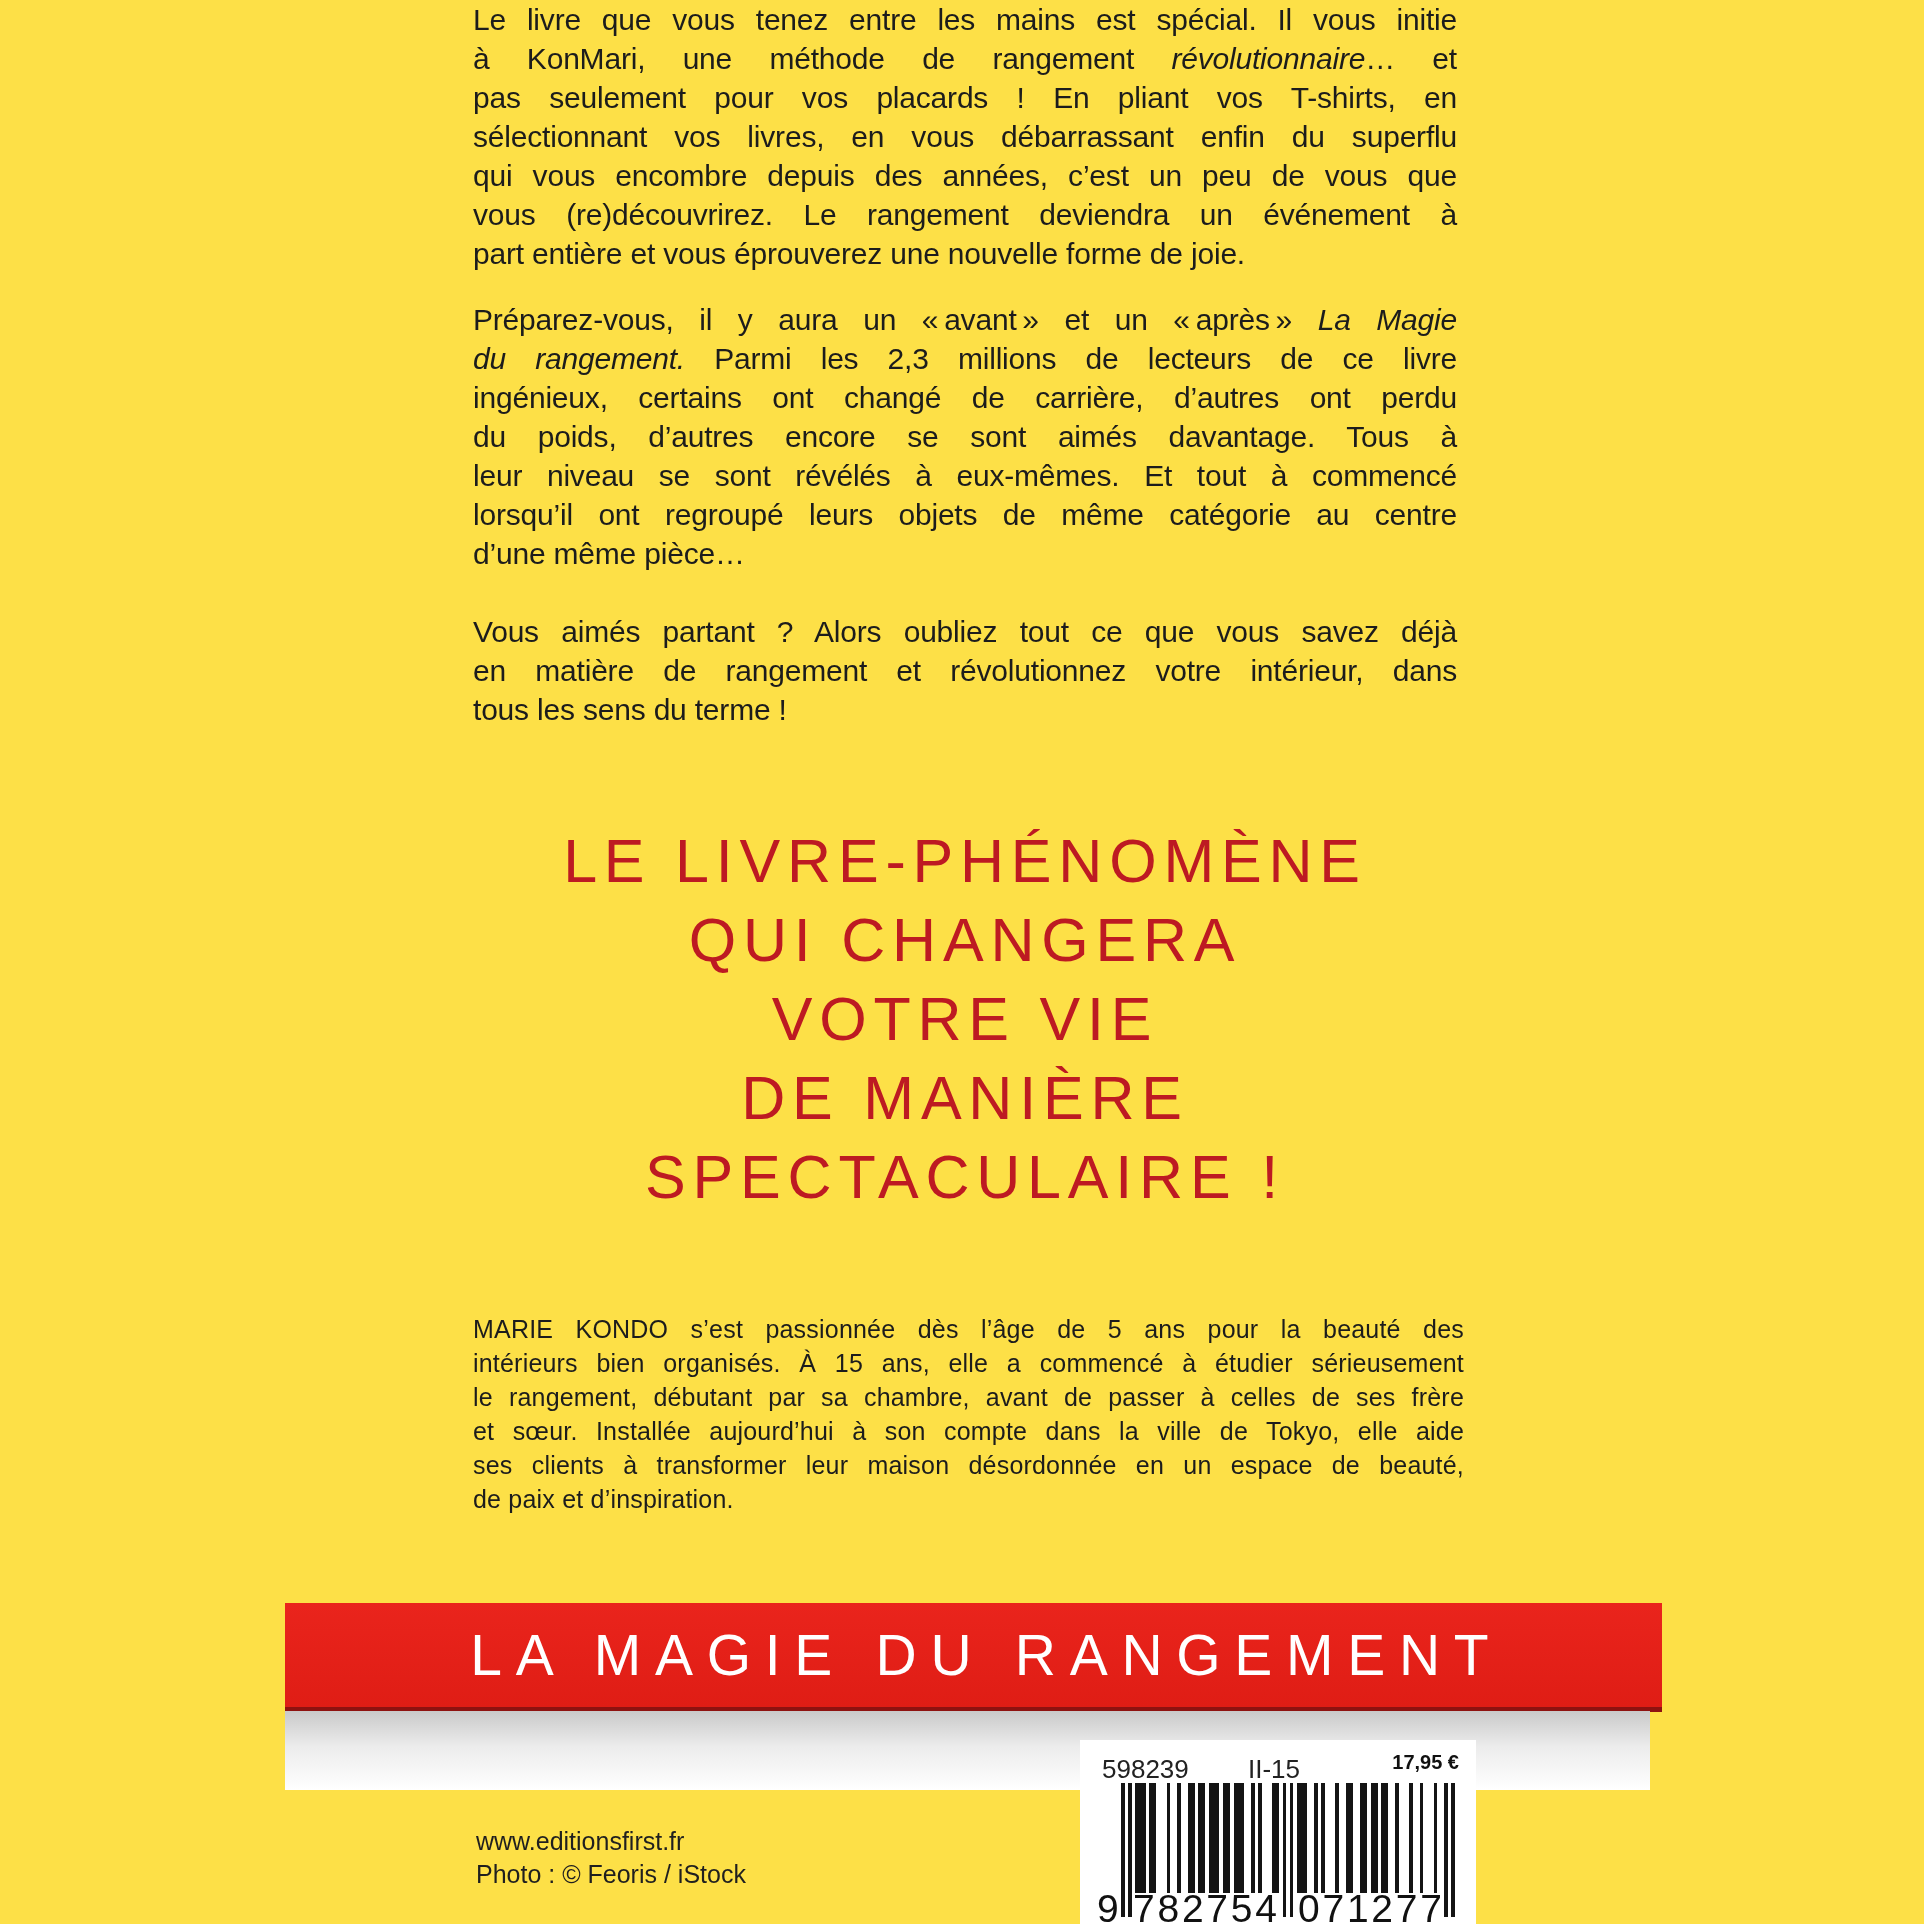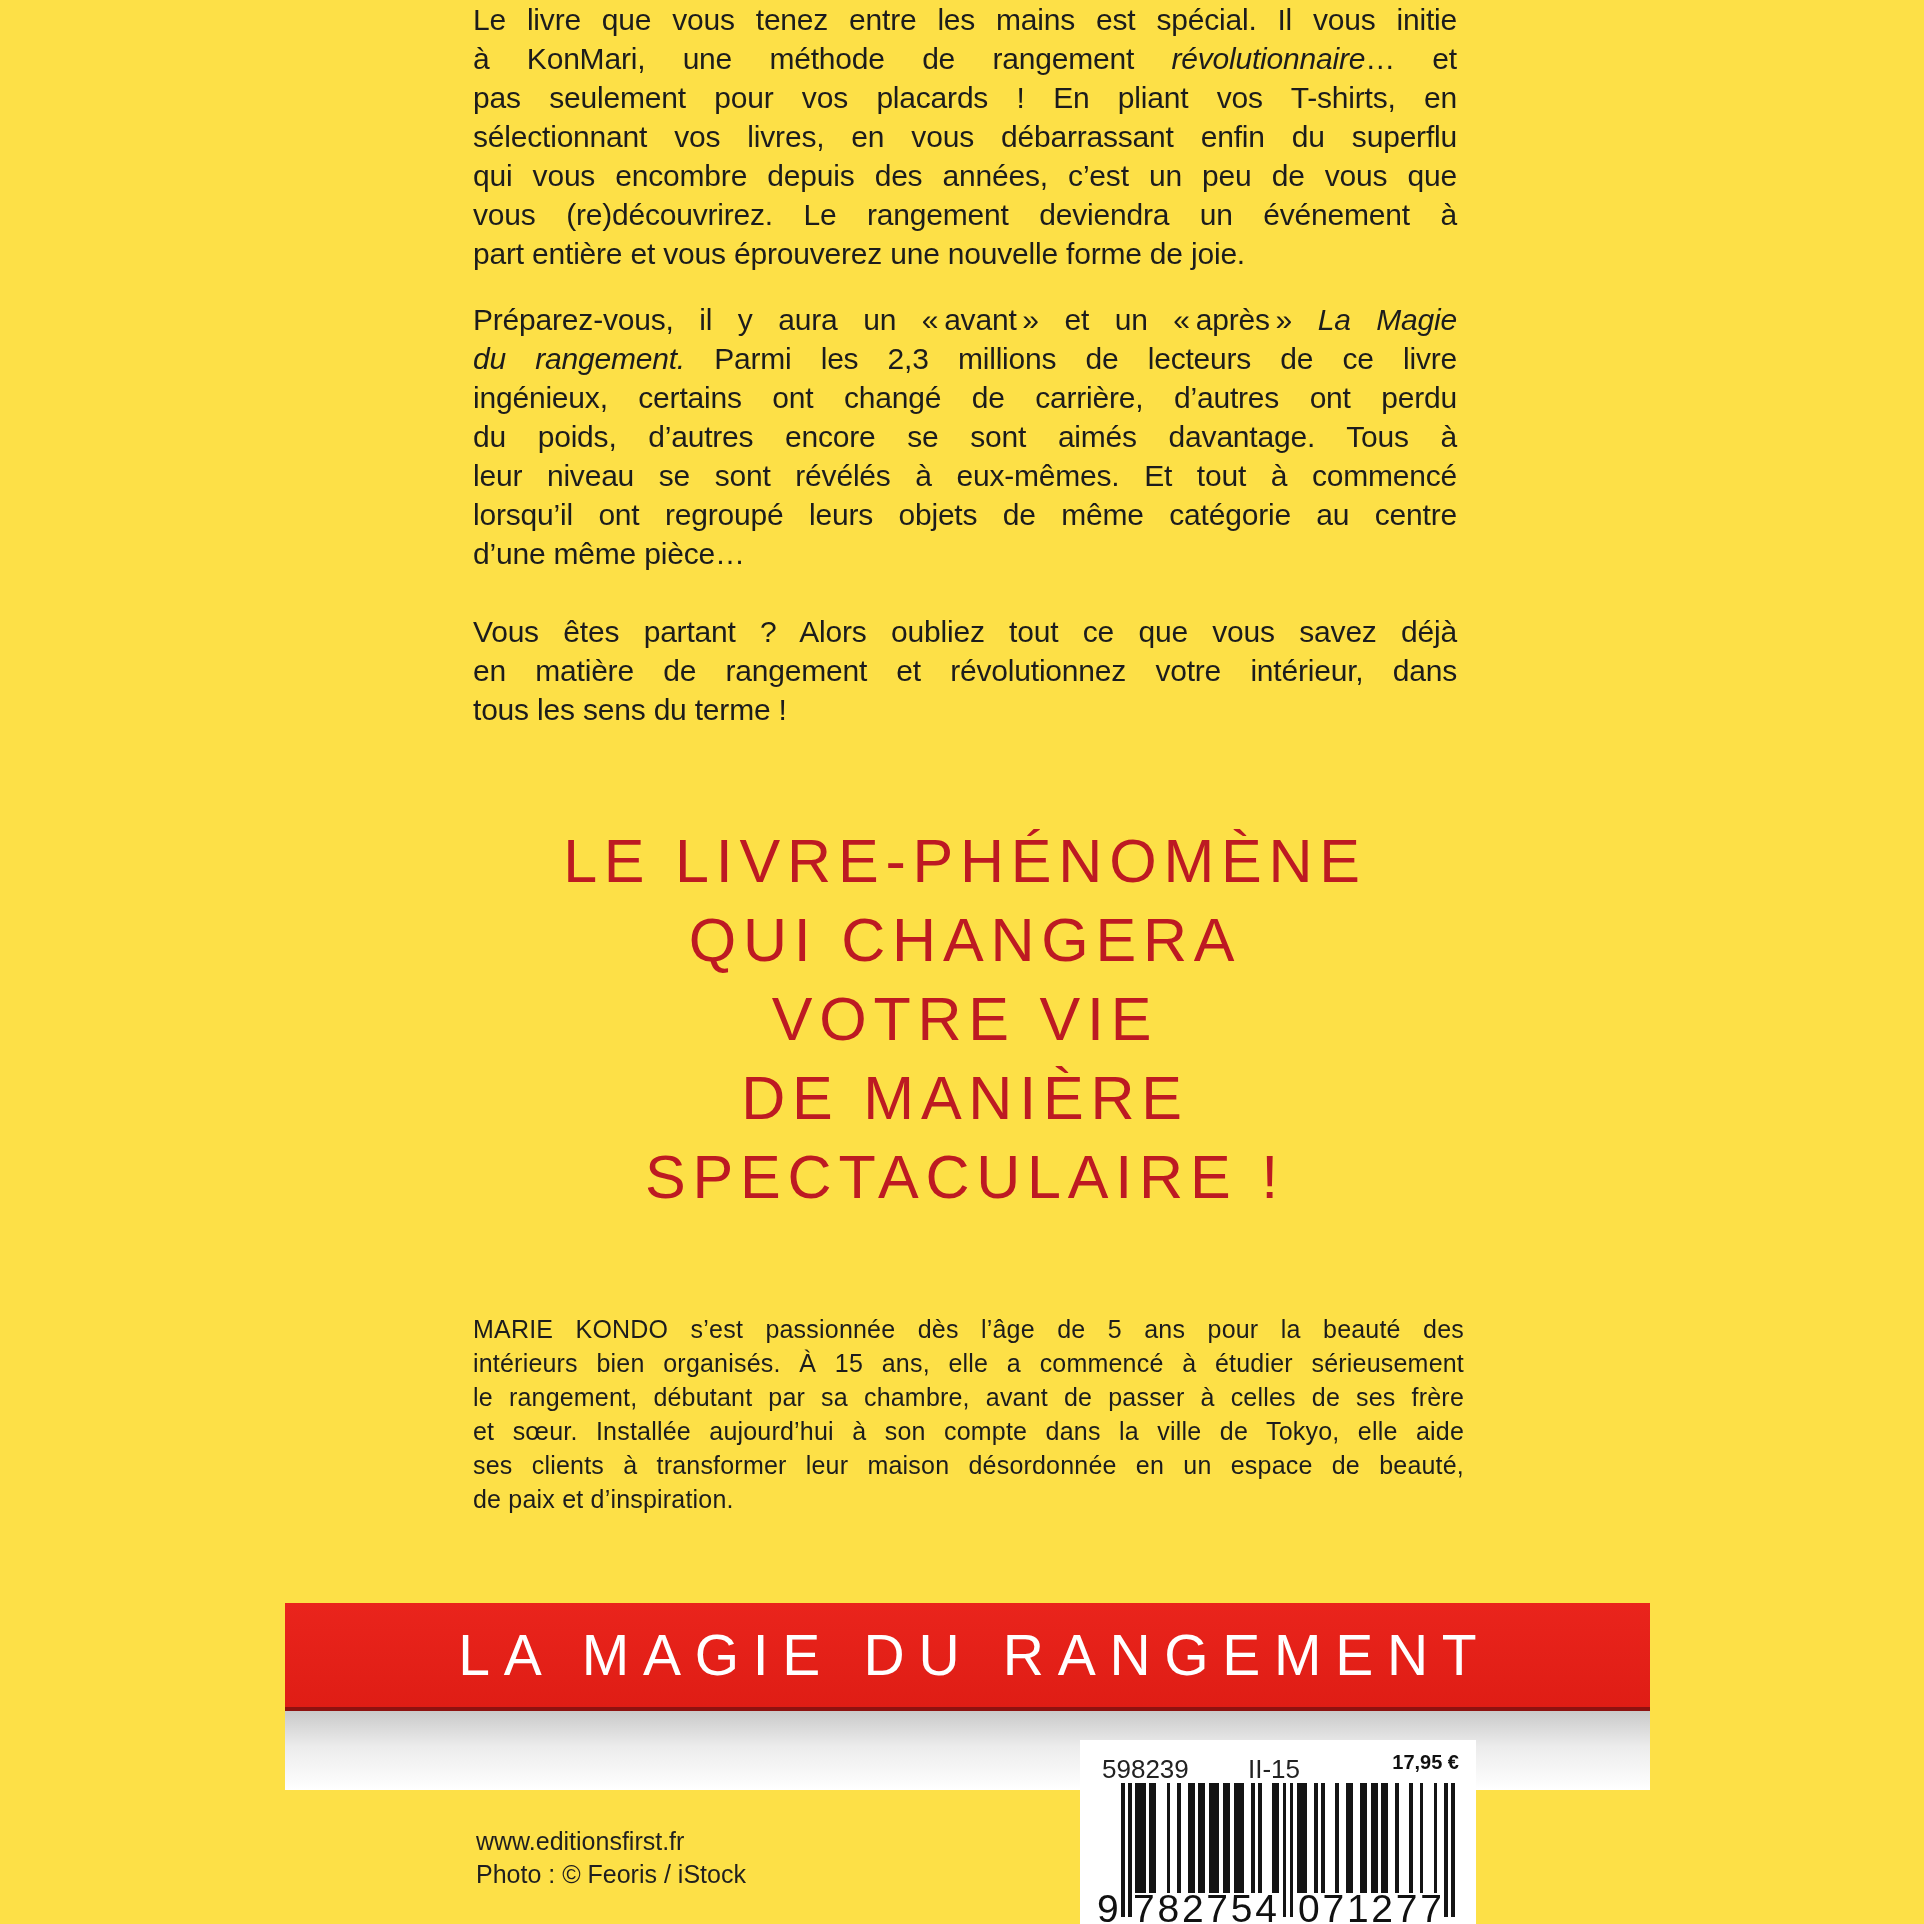--- a/index.html
+++ b/index.html
@@ -31,21 +31,21 @@
   .bio .tline{
     font-size:25px;line-height:34px;letter-spacing:0.2px;
     text-align:justify;text-align-last:justify;color:#1c1c1c;
   }
   .bio .tline.tlast{text-align-last:left;}
   
   .banner{
     position:absolute;left:285px;top:1603px;width:1365px;height:104px;
     background:linear-gradient(#ea241c,#df1d15);
     border-bottom:5.1px solid #8e1210;
-    display:flex;align-items:center;justify-content:center;
+    display:flex;align-items:center;justify-content:center;padding-left:12px;
   }
   .banner-label{
     color:#ffffff;font-size:57px;letter-spacing:13.7px;font-weight:400;
     white-space:nowrap;text-indent:13.7px;
   }
   
   .banner-shadow{
     position:absolute;left:285px;top:1711px;width:1365px;height:79px;
     background:linear-gradient(#c9c9c9 0%,#ececec 45%,#ffffff 100%);
   }
@@ -86,21 +86,21 @@
     <div class="para gap1">
         <div class="tline"><span>Préparez-vous, il y aura un « avant » et un « après » </span><span class="it">La Magie</span></div>
         <div class="tline"><span class="it">du rangement.</span><span> Parmi les 2,3 millions de lecteurs de ce livre</span></div>
         <div class="tline"><span>ingénieux, certains ont changé de carrière, d’autres ont perdu</span></div>
         <div class="tline"><span>du poids, d’autres encore se sont aimés davantage. Tous à</span></div>
         <div class="tline"><span>leur niveau se sont révélés à eux-mêmes. Et tout à commencé</span></div>
         <div class="tline"><span>lorsqu’il ont regroupé leurs objets de même catégorie au centre</span></div>
         <div class="tline tlast"><span>d’une même pièce…</span></div>
       </div>
     <div class="para gap2">
-        <div class="tline"><span>Vous êtes partant ? Alors oubliez tout ce que vous savez déjà</span></div>
+        <div class="tline"><span>Vous aimés partant ? Alors oubliez tout ce que vous savez déjà</span></div>
         <div class="tline"><span>en matière de rangement et révolutionnez votre intérieur, dans</span></div>
         <div class="tline tlast"><span>tous les sens du terme !</span></div>
       </div>
   </div>
 
   <div class="headline">
       <div class="tline"><span>LE LIVRE-PHÉNOMÈNE</span></div>
       <div class="tline"><span>QUI CHANGERA</span></div>
       <div class="tline"><span>VOTRE VIE</span></div>
       <div class="tline"><span>DE MANIÈRE</span></div>

